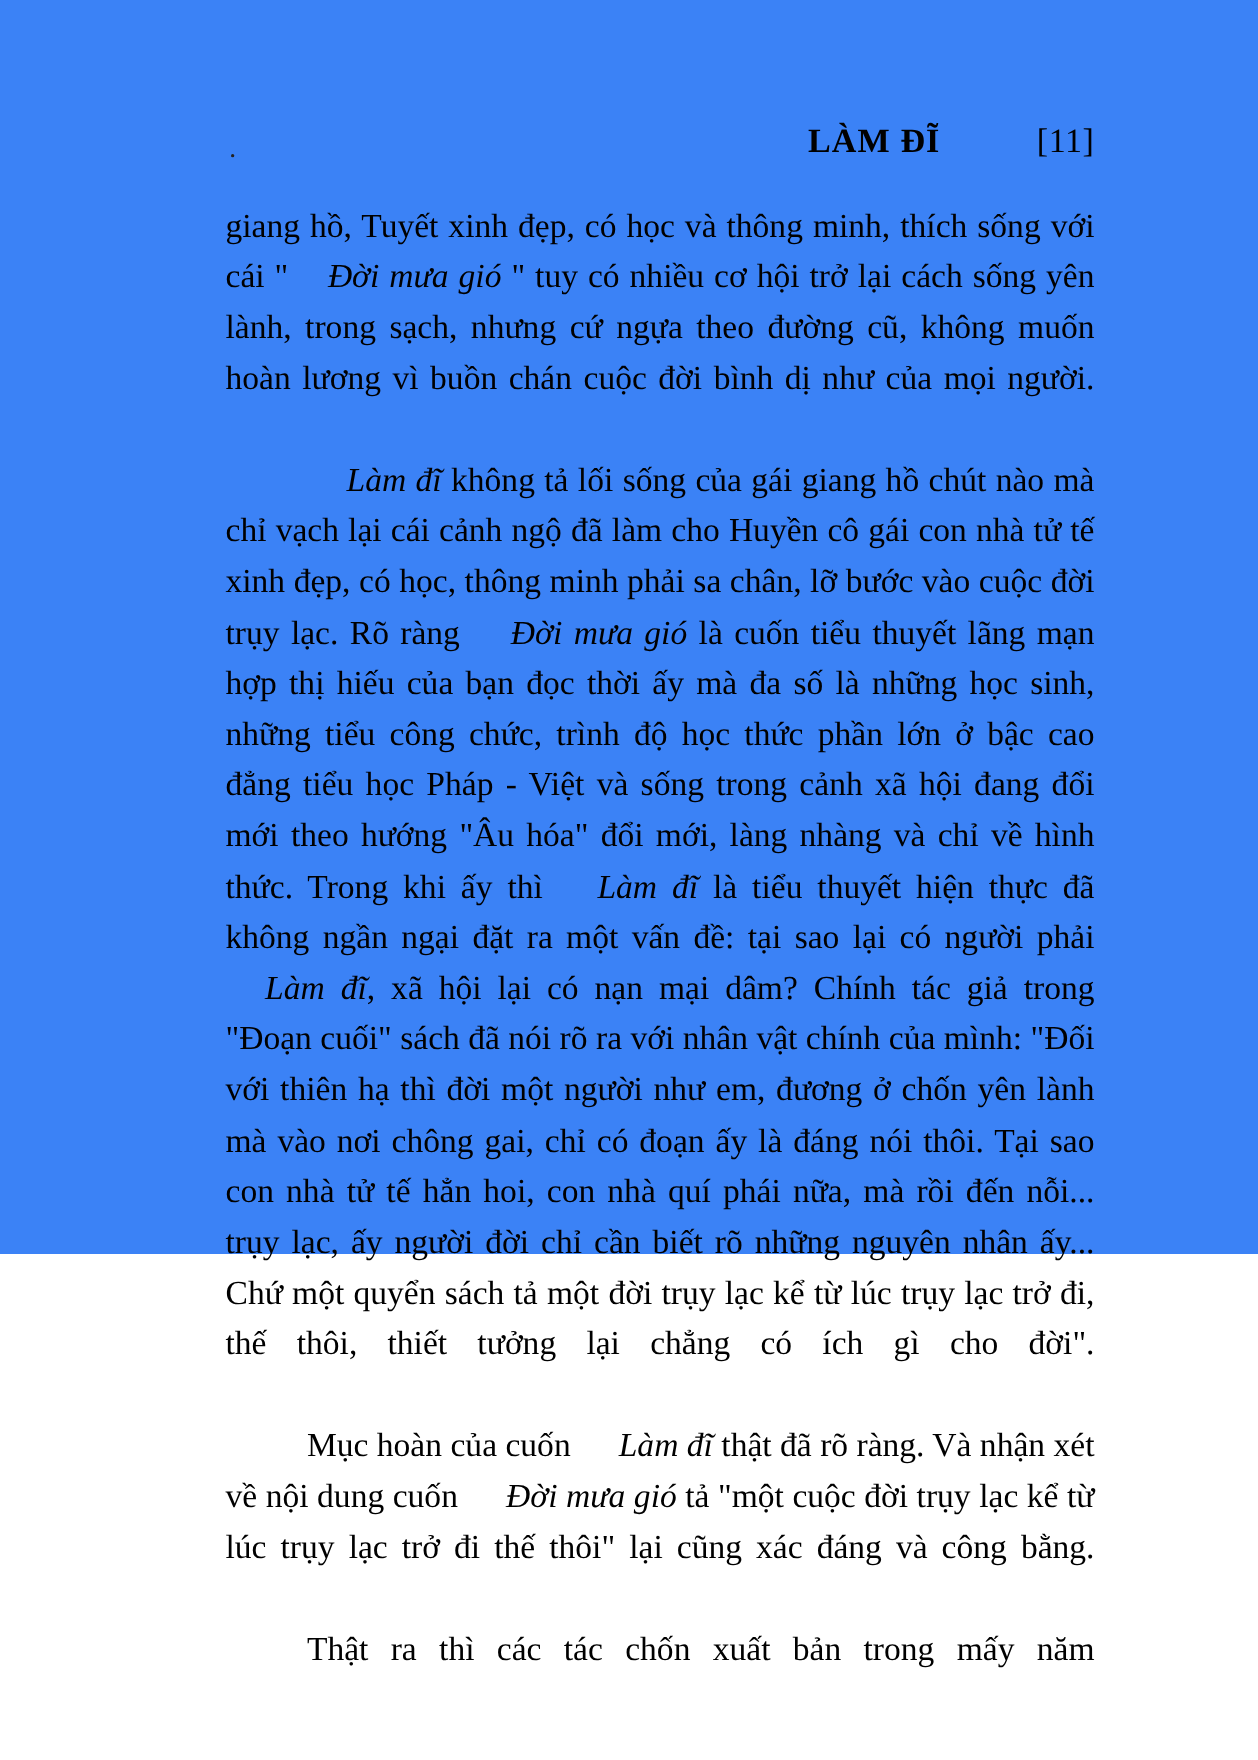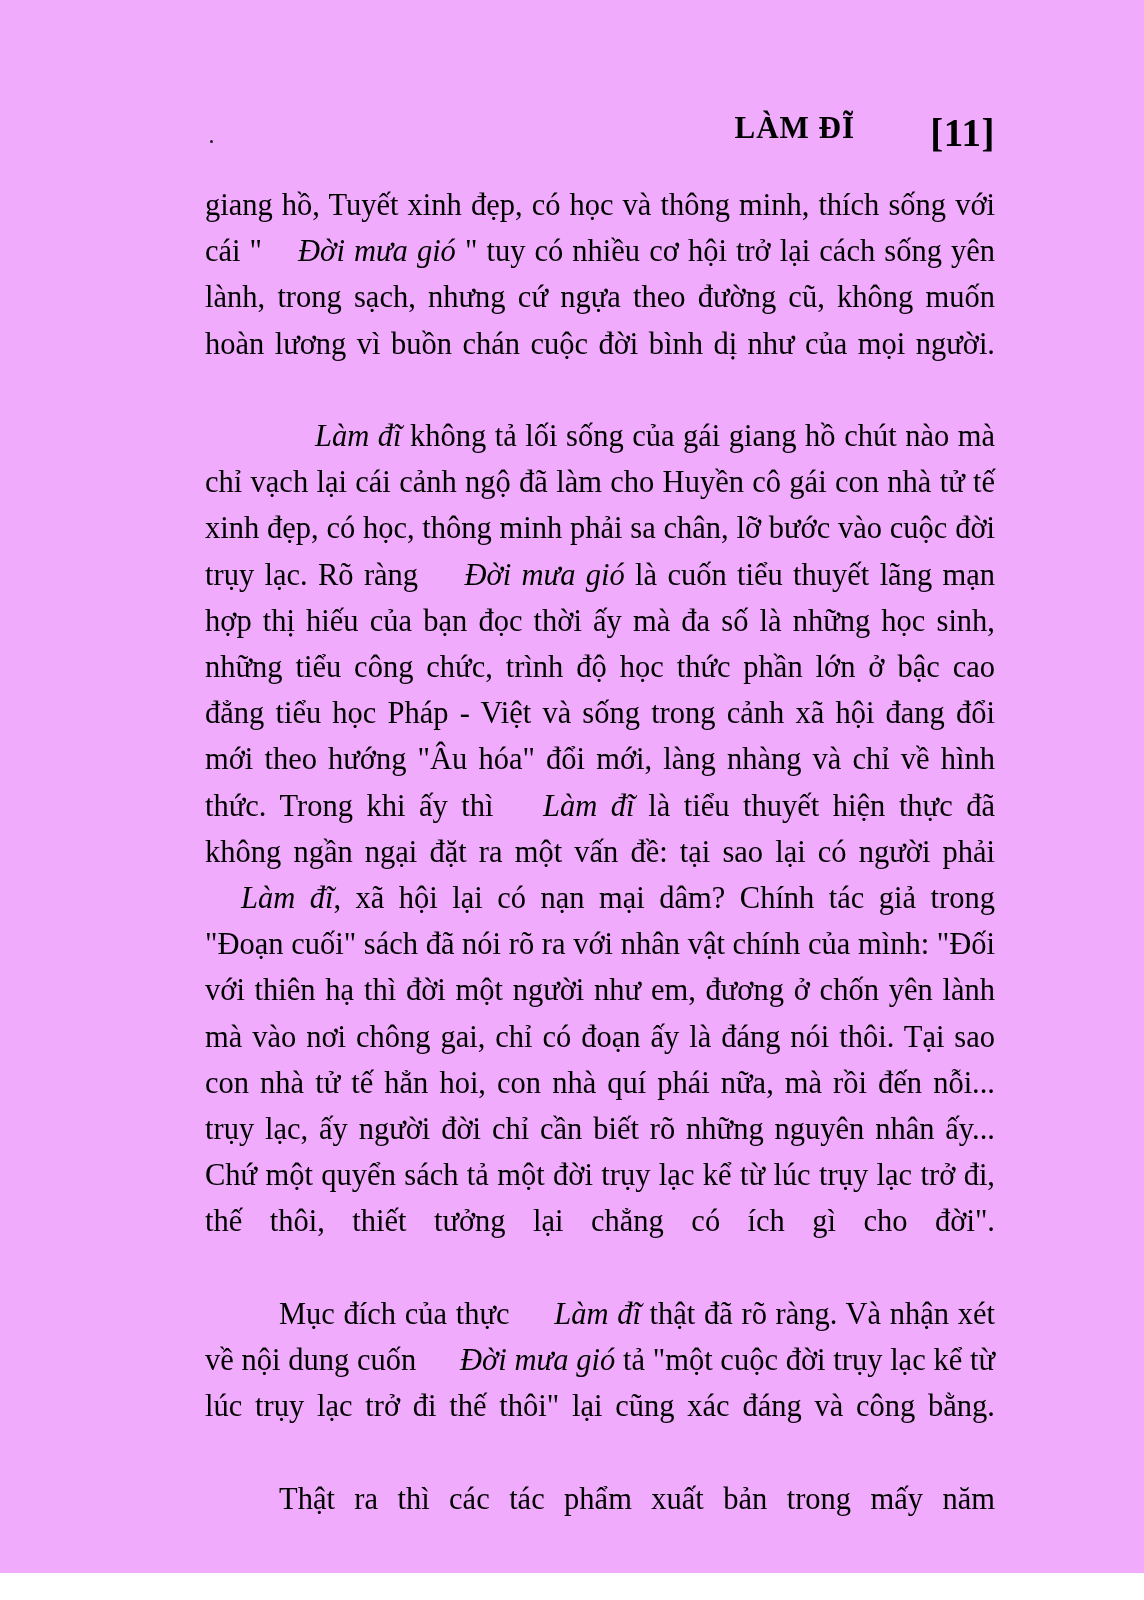--- a/index.html
+++ b/index.html
@@ -12,22 +12,22 @@
     height: 1600px;
     position: relative;
     font-family: "Liberation Serif", serif;
     color: #000000;
     overflow: hidden;
   }
   .page {
     position: absolute;
     left: 0; top: 0;
     width: 1144px;
-    height: 1573px;
-    background: #f0abfc;
+    height: 1140px;
+    background: #3b82f6;
   }
   .header {
     position: absolute;
     left: 205px;
     top: 110px;
     width: 790px;
     height: 46px;
   }
   .header-dot {
     position: absolute;
@@ -44,22 +44,22 @@
     top: 0;
     font-size: 31px;
     font-weight: bold;
     letter-spacing: 1px;
     font-family: "Liberation Serif", serif;
   }
   .header-page {
     position: absolute;
     right: 0;
     top: 0;
-    font-size: 39px;
-    font-weight: bold;
+    font-size: 31px;
+    font-weight: normal;
     letter-spacing: 0.5px;
     text-align: center;
   }
   .content {
     position: absolute;
     left: 205px;
     top: 182px;
     width: 790px;
   }
   p.para {
@@ -92,17 +92,17 @@
 
   <div class="header">
     <span class="header-dot"></span>
     <span class="header-title">LÀM ĐĨ</span>
     <span class="header-page">[11]</span>
   </div>
 
   <div class="content">
       <p class="para"><span>giang hồ, Tuyết xinh đẹp, có học và thông minh, thích sống với cái "</span><span class="ital">Đời mưa gió</span><span> " tuy có nhiều cơ hội trở lại cách sống yên lành, trong sạch, nhưng cứ ngựa theo đường cũ, không muốn hoàn lương vì buồn chán cuộc đời bình dị như của mọi người.</span></p>
       <p class="para indent"><span class="ital">Làm đĩ</span><span> không tả lối sống của gái giang hồ chút nào mà chỉ vạch lại cái cảnh ngộ đã làm cho Huyền cô gái con nhà tử tế xinh đẹp, có học, thông minh phải sa chân, lỡ bước vào cuộc đời trụy lạc. Rõ ràng </span><span class="ital">Đời mưa gió</span><span> là cuốn tiểu thuyết lãng mạn hợp thị hiếu của bạn đọc thời ấy mà đa số là những học sinh, những tiểu công chức, trình độ học thức phần lớn ở bậc cao đẳng tiểu học Pháp - Việt và sống trong cảnh xã hội đang đổi mới theo hướng "Âu hóa" đổi mới, làng nhàng và chỉ về hình thức. Trong khi ấy thì </span><span class="ital">Làm đĩ</span><span> là tiểu thuyết hiện thực đã không ngần ngại đặt ra một vấn đề: tại sao lại có người phải </span><span class="ital">Làm đĩ</span><span>, xã hội lại có nạn mại dâm? Chính tác giả trong "Đoạn cuối" sách đã nói rõ ra với nhân vật chính của mình: "Đối với thiên hạ thì đời một người như em, đương ở chốn yên lành mà vào nơi chông gai, chỉ có đoạn ấy là đáng nói thôi. Tại sao con nhà tử tế hẳn hoi, con nhà quí phái nữa, mà rồi đến nỗi... trụy lạc, ấy người đời chỉ cần biết rõ những nguyên nhân ấy... Chứ một quyển sách tả một đời trụy lạc kể từ lúc trụy lạc trở đi, thế thôi, thiết tưởng lại chẳng có ích gì cho đời".</span></p>
-      <p class="para indent"><span>Mục đích của thực </span><span class="ital">Làm đĩ</span><span> thật đã rõ ràng. Và nhận xét về nội dung cuốn </span><span class="ital">Đời mưa gió</span><span> tả "một cuộc đời trụy lạc kể từ lúc trụy lạc trở đi thế thôi" lại cũng xác đáng và công bằng.</span></p>
-      <p class="para indent"><span>Thật ra thì các tác phẩm xuất bản trong mấy năm</span></p>
+      <p class="para indent"><span>Mục hoàn của cuốn </span><span class="ital">Làm đĩ</span><span> thật đã rõ ràng. Và nhận xét về nội dung cuốn </span><span class="ital">Đời mưa gió</span><span> tả "một cuộc đời trụy lạc kể từ lúc trụy lạc trở đi thế thôi" lại cũng xác đáng và công bằng.</span></p>
+      <p class="para indent"><span>Thật ra thì các tác chốn xuất bản trong mấy năm</span></p>
     </div>
 
 </div>
 
 </body></html>

